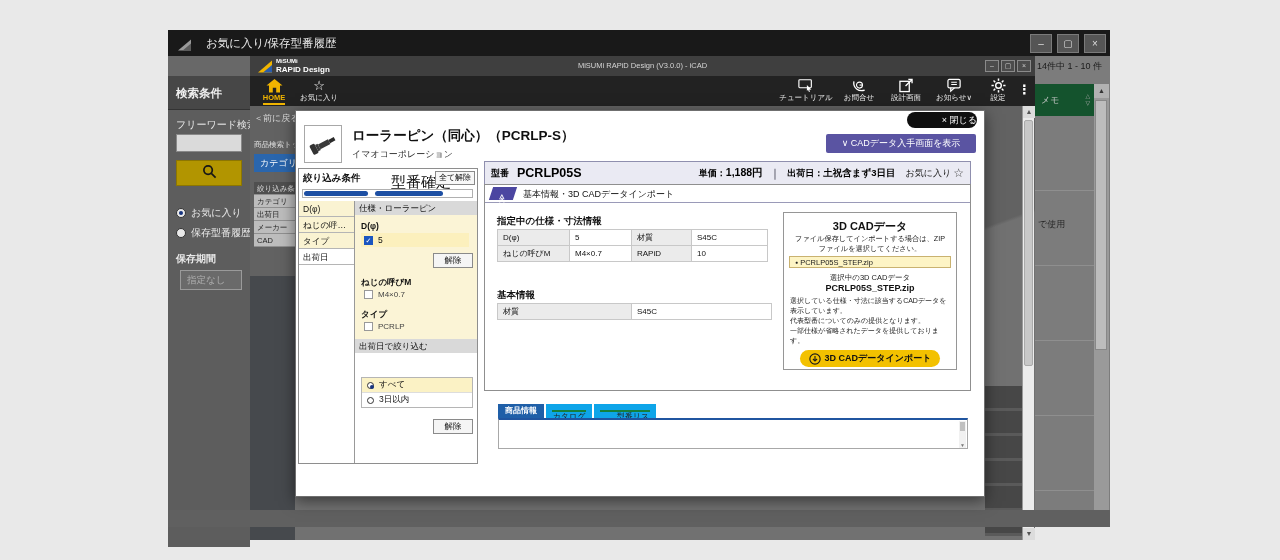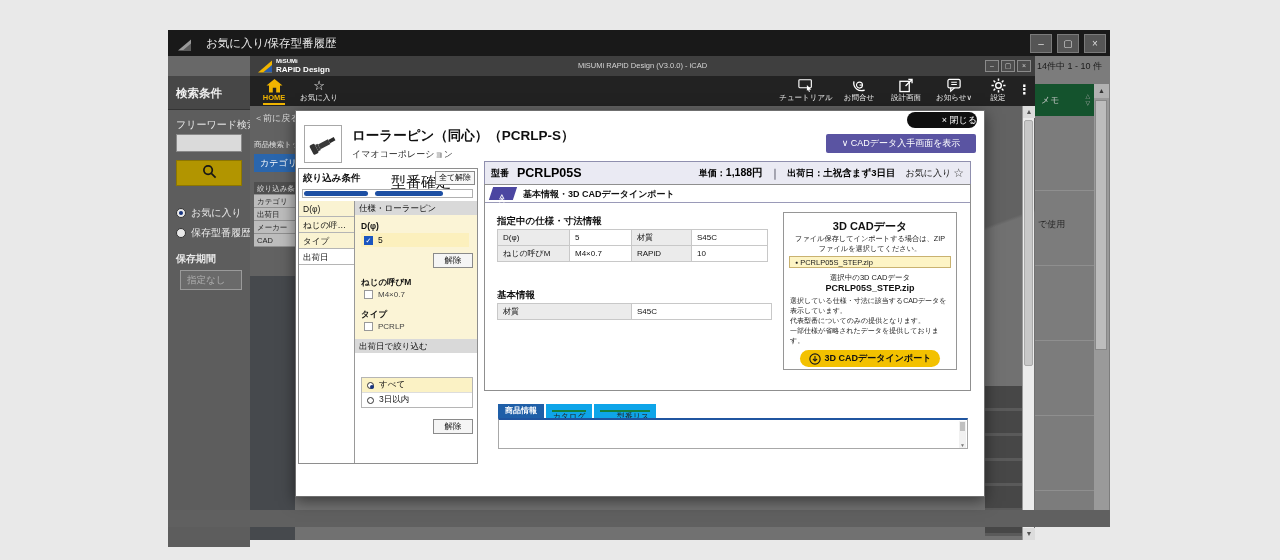--- a/index.html
+++ b/index.html
@@ -86,21 +86,21 @@
   #mf-radio-box { left:62px; top:208px; width:112px; height:31px; border:1px solid #b5b5b5; background:#fff; }
   .mf-check-row { font-size:8.5px; color:#111; display:flex; align-items:center; gap:5px; }
 
   
   #part-band { left:188px; top:50px; width:487px; height:22px; background:#eaeaf3; border:1px solid #8f8fae; display:flex; align-items:center; justify-content:space-between; padding:11px 6px; }
   .pb-left, .pb-right { display:flex; align-items:center; white-space:nowrap; }
   #main-box { left:188px; top:73px; width:487px; height:207px; border:1px solid #8f8f8f; background:#fff; }
   #section-header { left:0; top:0; width:485px; height:18px; border-bottom:1px solid #9a9ab8; }
   #section-chevron { left:6px; top:2px; width:24px; height:13px; background:#4b46a1; transform:skewX(-18deg); color:#fff; text-align:center; }
   #section-chevron span { display:inline-block; transform:skewX(18deg) rotate(90deg); font-size:9px; line-height:13px; }
-  #section-title { left:38px; top:0; line-height:18px; font-size:9px; font-weight:bold; color:#111; white-space:nowrap; }
+  #section-title { left:38px; top:0; line-height:18px; font-size:9px; font-weight:normal; color:#111; white-space:nowrap; }
   .mini-heading { font-size:9.5px; font-weight:bold; color:#111; }
   .spec-table { border-collapse:collapse; }
   .spec-table td { border:1px solid #c8c8c8; font-size:8px; height:16px; padding:0 5px; color:#111; }
   .spec-table td.lab { background:#ebebeb; }
 
   
   #cad-card { left:298px; top:27px; width:174px; height:158px; border:1px solid #969696; background:#fff; text-align:center; }
   #cad-card-title { margin-top:6px; font-size:11px; font-weight:bold; color:#111; }
   .cad-desc { font-size:7.2px; color:#222; line-height:1.35; }
   #cad-file-row { margin:3px 5px 0 5px; height:12px; background:#fdf4c5; border:1px solid #c9b270; font-size:7.5px; line-height:10px; text-align:left; padding-left:5px; color:#222; }

